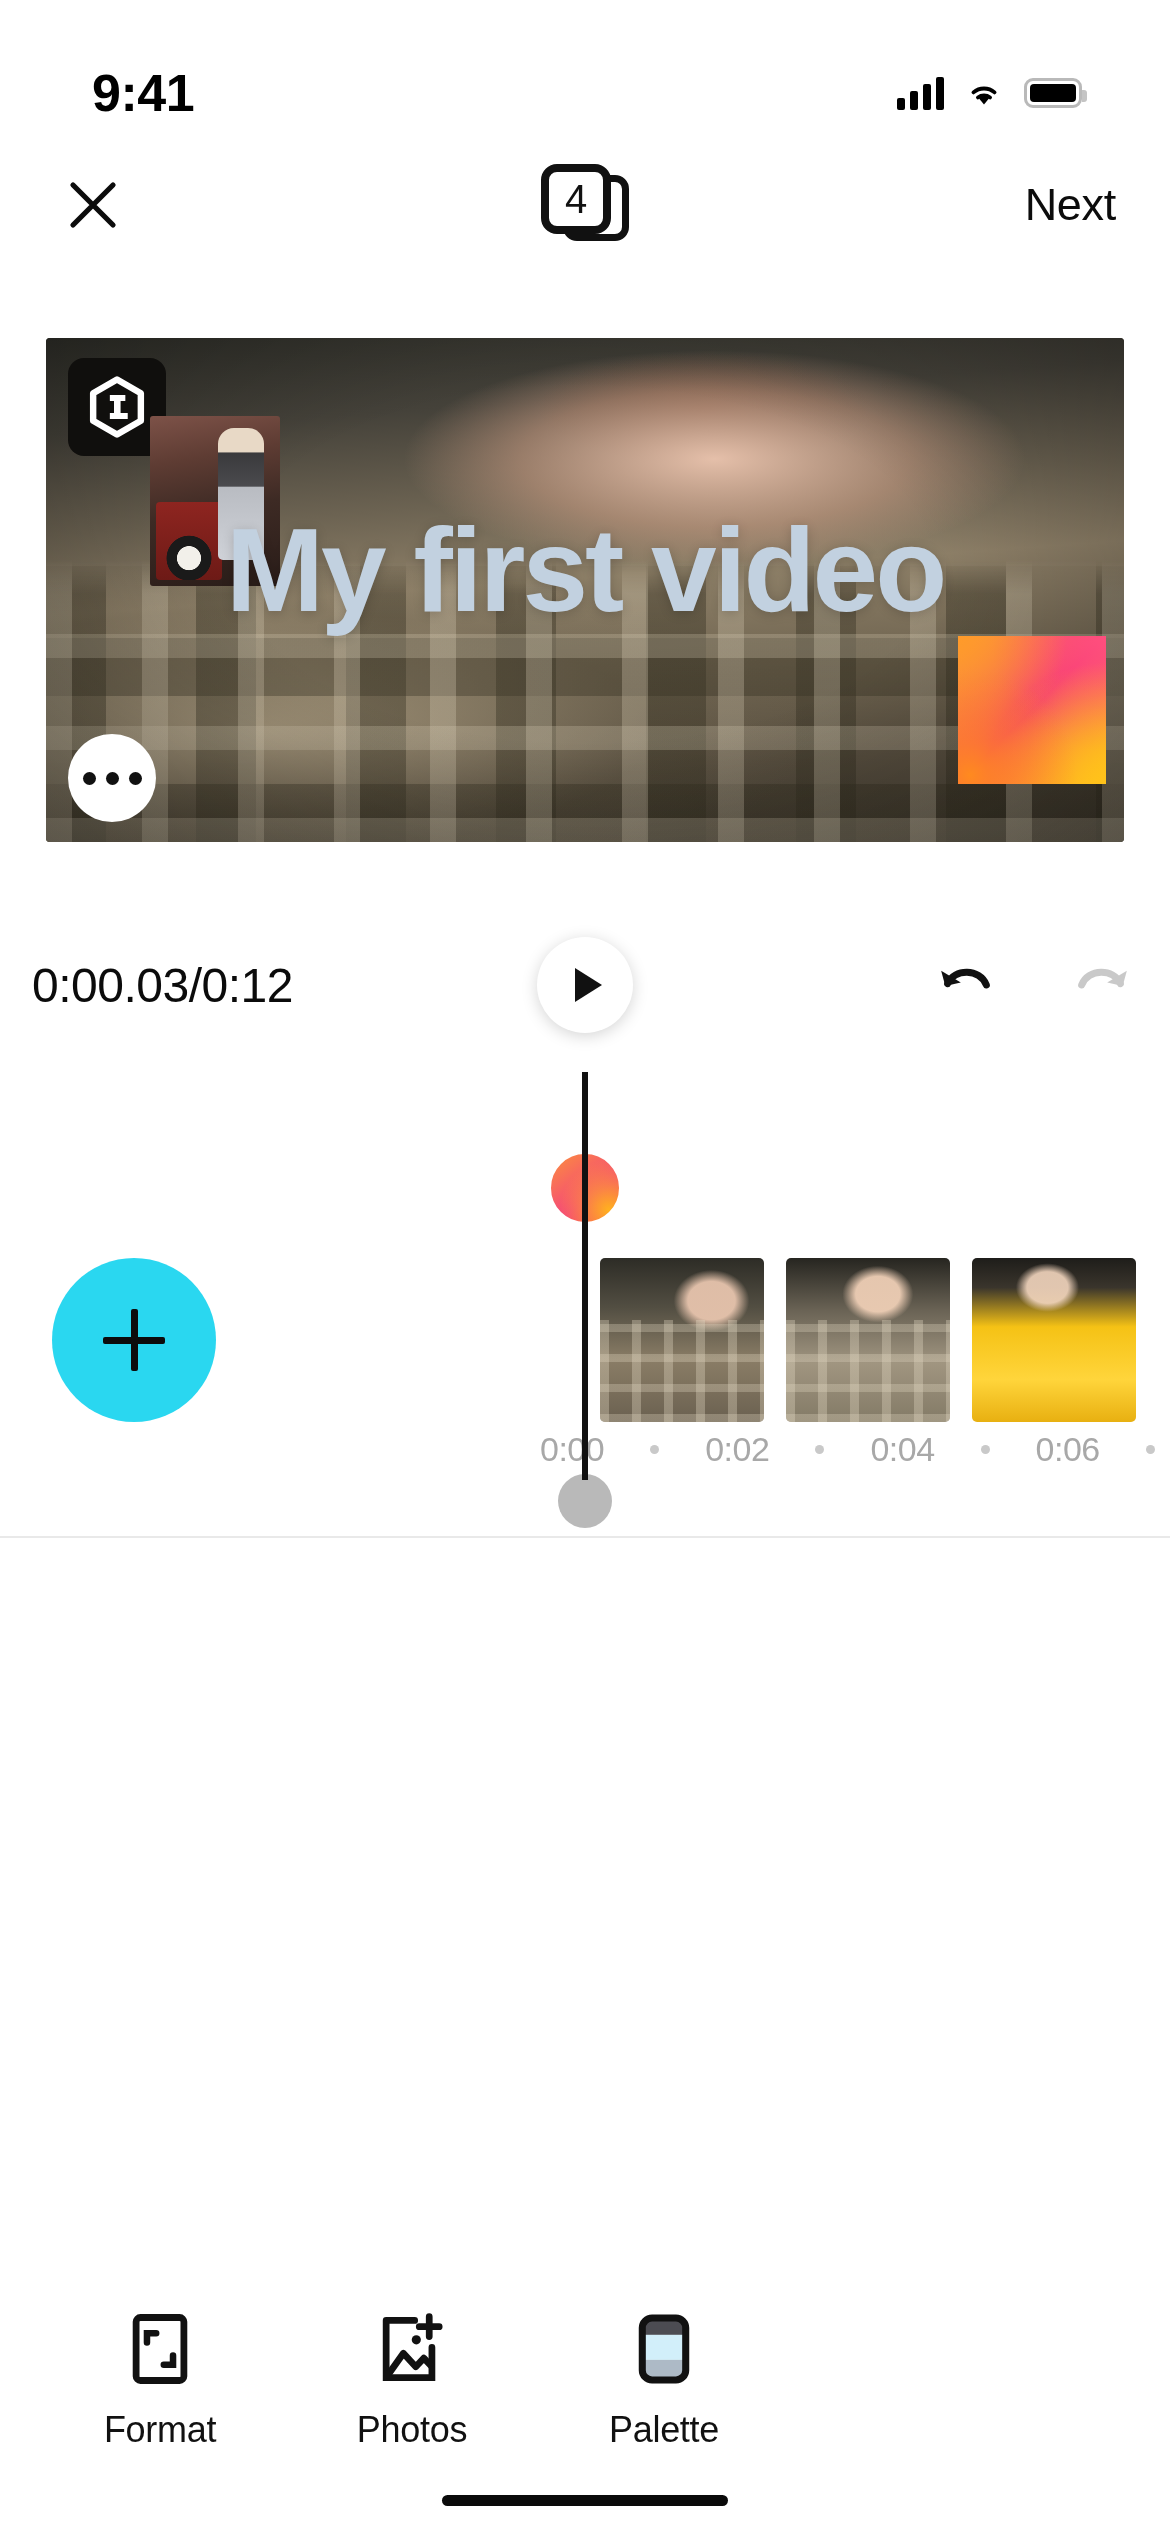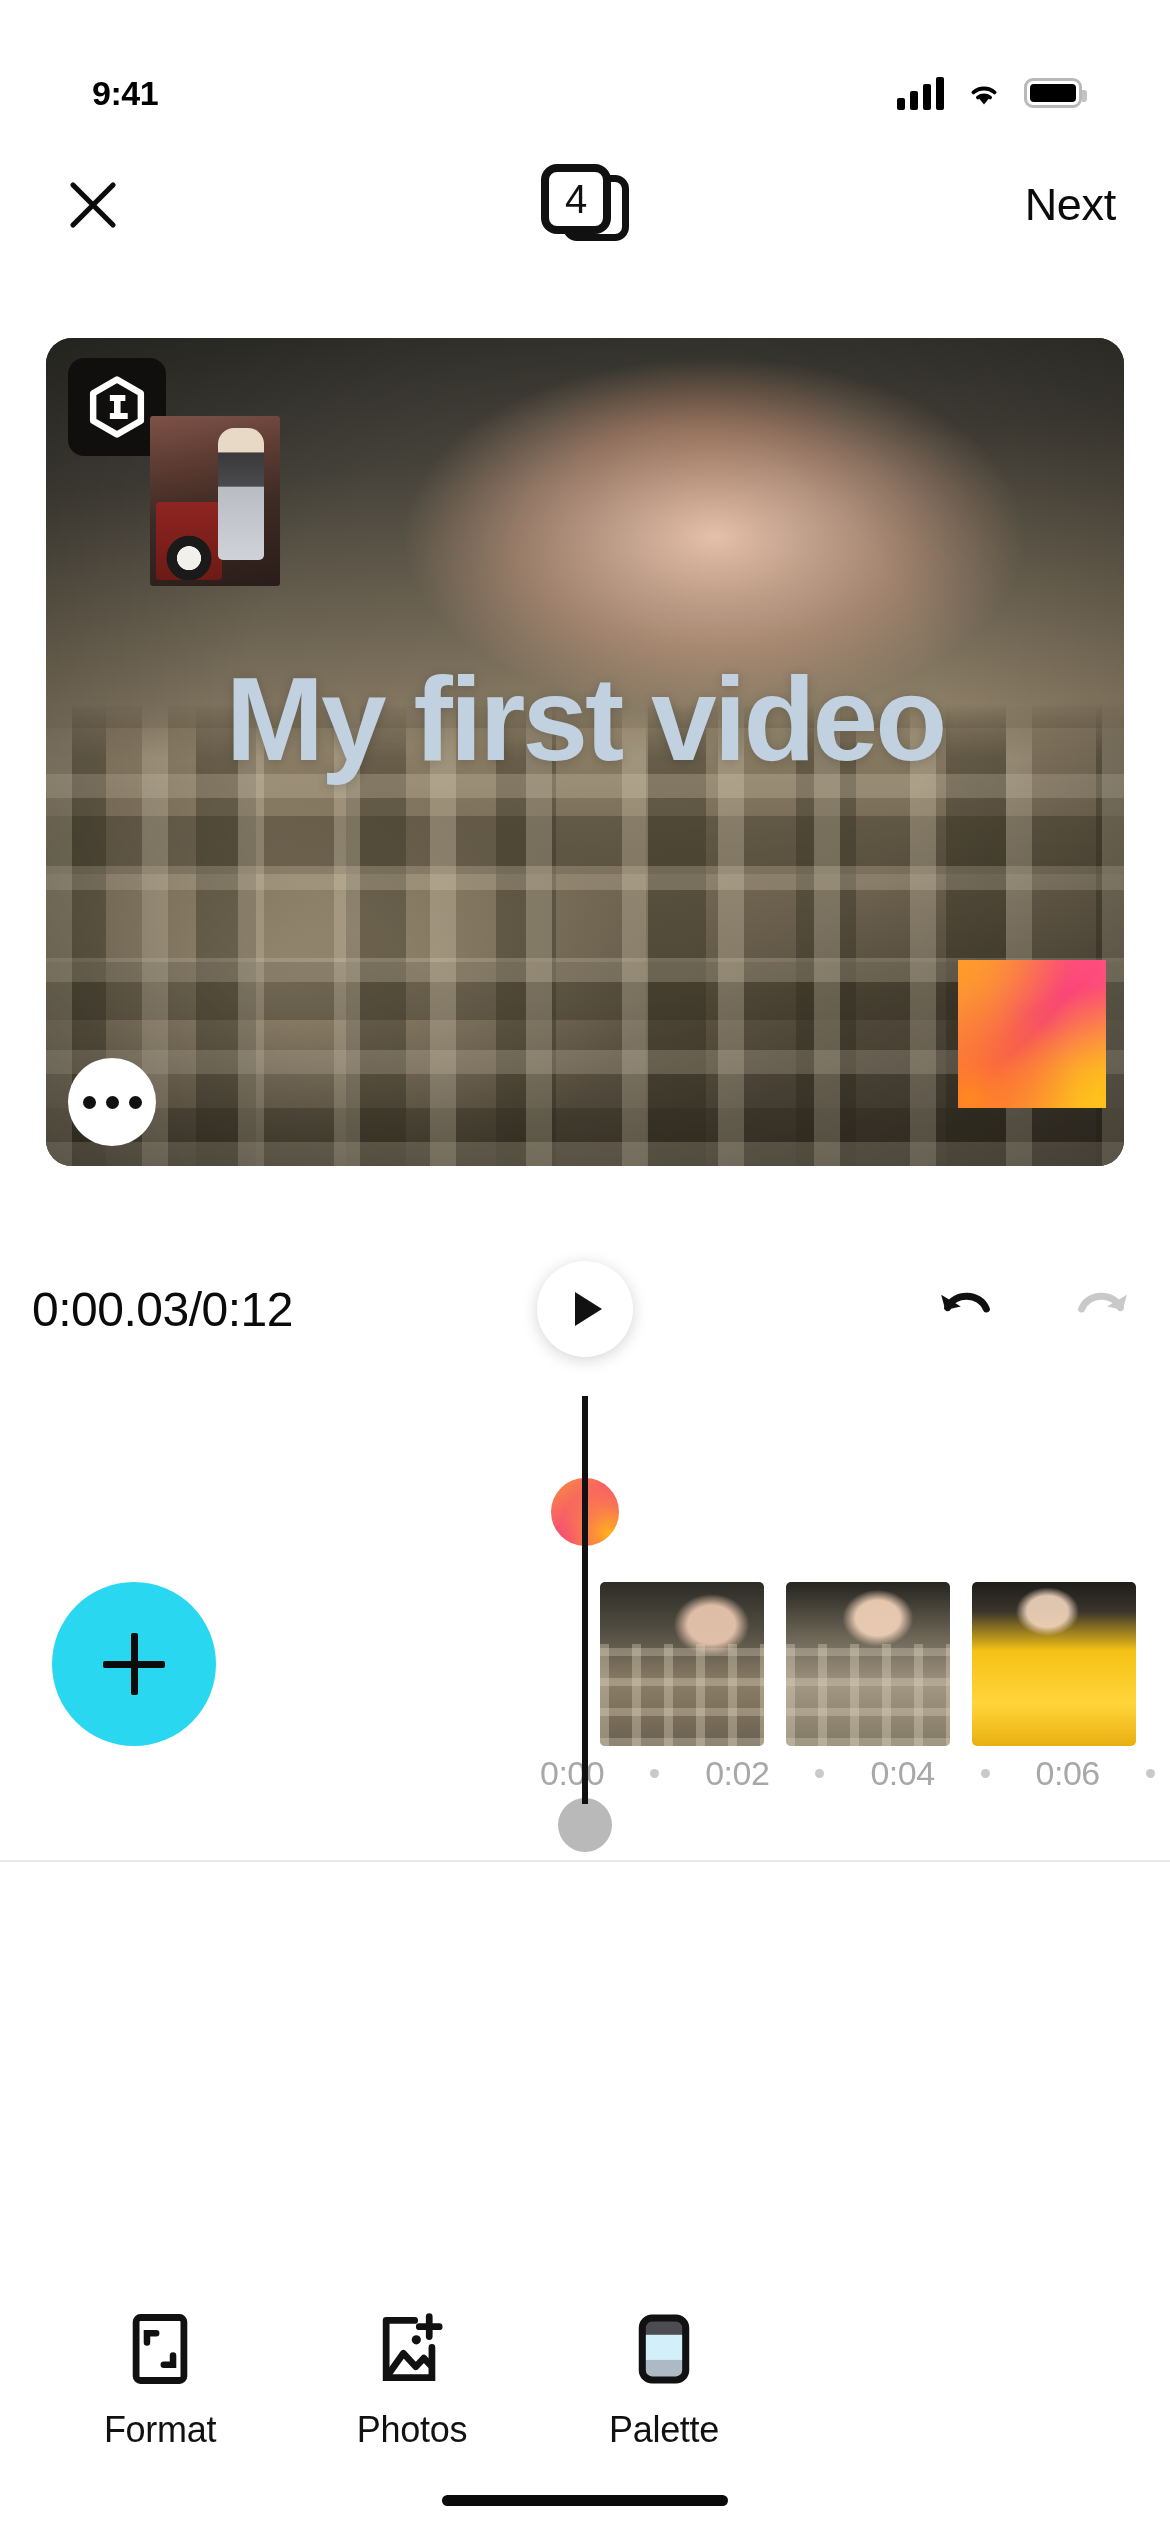--- a/index.html
+++ b/index.html
@@ -13,21 +13,21 @@
 
   
   .statusbar {
     height:150px;
     display:flex;
     align-items:center;
     justify-content:space-between;
     padding:36px 88px 0 92px;
   }
   .status-time {
-    font-size:34px;
+    font-size:52px;
     font-weight:700;
     letter-spacing:-0.5px;
     color:#000;
     font-family:"Liberation Sans", sans-serif;
   }
   .status-right { display:flex; align-items:center; gap:20px; }
   .signal { display:flex; align-items:flex-end; gap:5px; height:34px; }
   .signal i { width:8px; background:#000; border-radius:2px; display:block; }
   .signal i:nth-child(1){ height:12px; }
   .signal i:nth-child(2){ height:19px; }
@@ -86,22 +86,22 @@
     font-size:45px;
     font-weight:500;
     color:#0c0c0c;
     letter-spacing:-0.3px;
     cursor:pointer;
   }
 
   
   .canvas-wrap {
     margin:78px 46px 0 46px;
-    height:828px;
-    border-radius:26px;
+    height:504px;
+    border-radius:4px;
     overflow:hidden;
     position:relative;
     background:#2c2a22;
   }
   
   .photo-bg {
     position:absolute; inset:0;
     background:
       radial-gradient(ellipse 40% 30% at 62% 24%, rgba(236,197,175,.95) 0%, rgba(204,158,133,.55) 45%, rgba(0,0,0,0) 72%),
       radial-gradient(ellipse 22% 16% at 61% 14%, rgba(82,52,36,.85) 0%, rgba(82,52,36,0) 70%),

